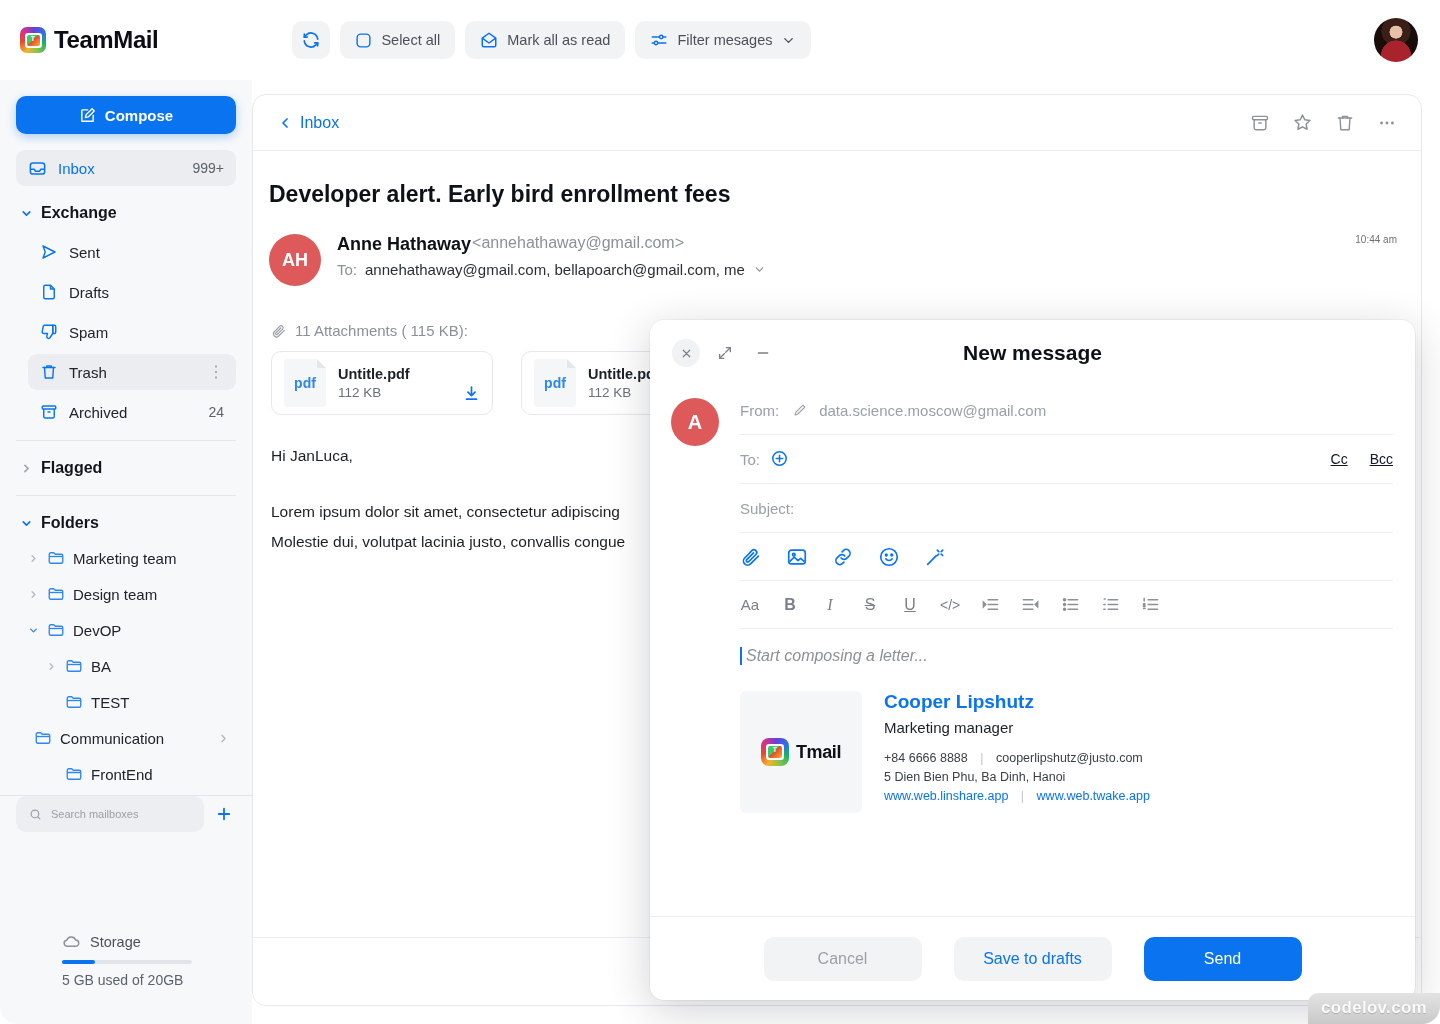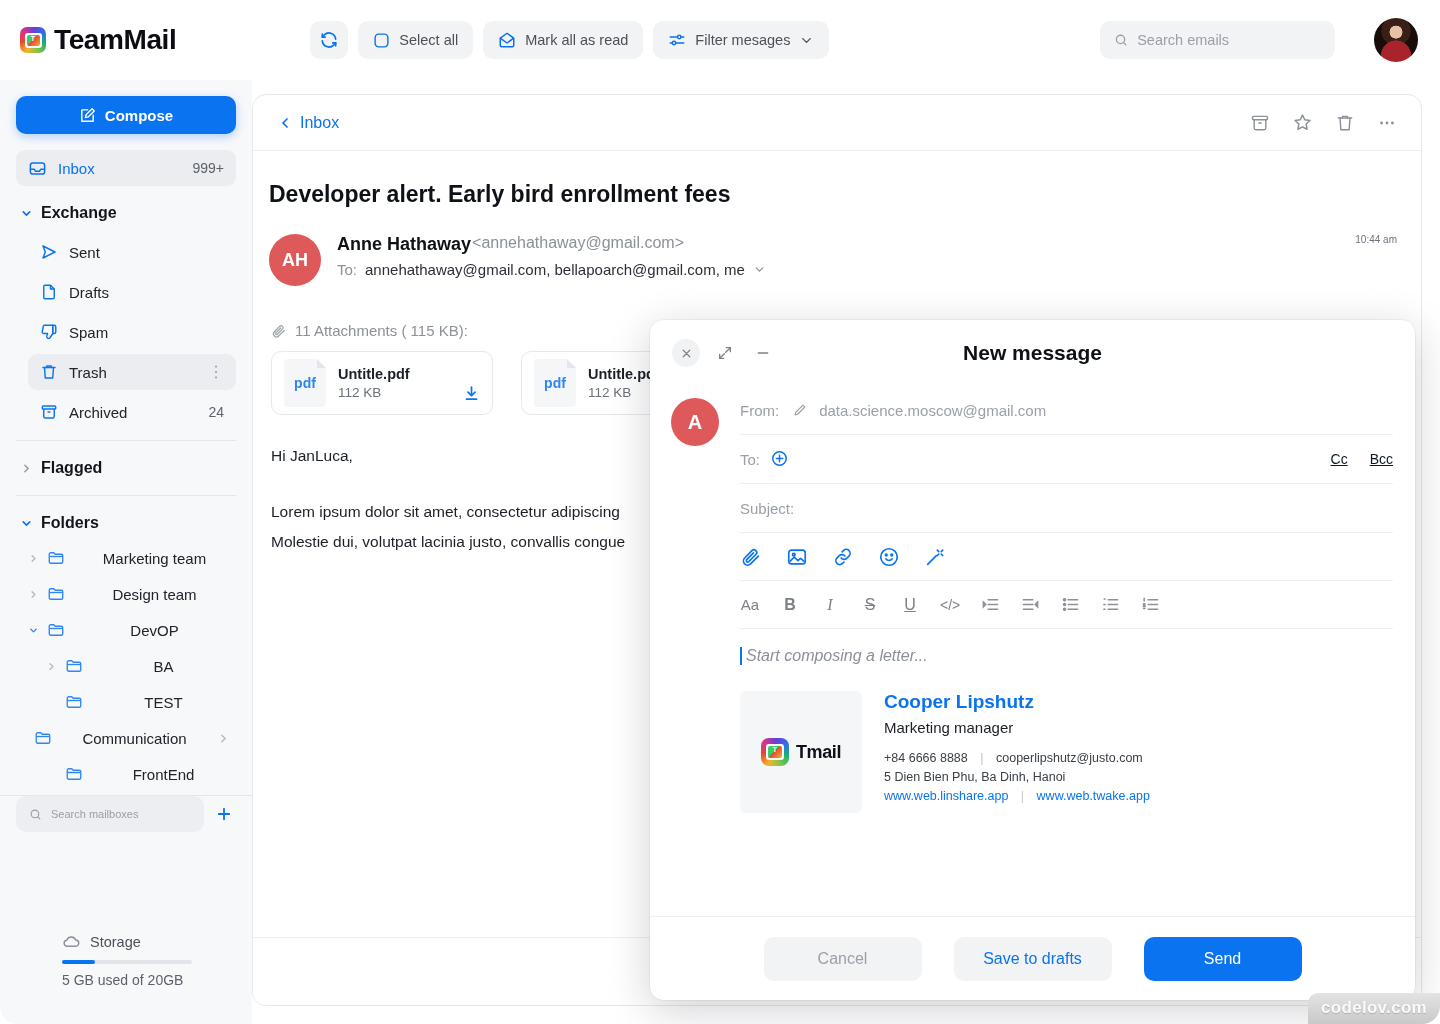--- a/index.html
+++ b/index.html
@@ -36,21 +36,21 @@
   }
   .brand-logo-inner {
     position: relative; z-index: 2; width: 13px; height: 11px;
     background: linear-gradient(135deg,#3ec96b 0%, #3ec96b 45%, #e8482f 46%, #f0b429 100%);
     border-radius: 2px;
     display:flex; align-items:flex-start; justify-content:center;
   }
   .brand-logo-inner span {
     font-size: 7px; color: #fff; font-weight: bold; line-height: 8px;
   }
-  .brand-name { font-size: 28px; font-weight: bold; color: #0c0c14; letter-spacing: -0.4px; }
+  .brand-name { font-size: 24px; font-weight: bold; color: #0c0c14; letter-spacing: -0.4px; }
 
   .tb-actions { display: flex; align-items: center; gap: 10px; margin-left: 134px; }
   .icon-btn-round {
     width: 38px; height: 38px; border-radius: 10px; background: #f2f3f5;
     display: flex; align-items: center; justify-content: center;
     border: none; cursor: pointer;
   }
   .pill {
     height: 38px; border-radius: 10px; background: #f2f3f5;
     display: flex; align-items: center; gap: 9px; padding: 0 15px;
@@ -109,21 +109,21 @@
     display: flex; align-items: center; gap: 8px; height: 34px;
     font-size: 16px; font-weight: bold; color: #12161c; cursor: pointer;
     margin-top: 10px; padding-left: 4px;
   }
   .subnav { padding-left: 12px; }
   .divider { height: 1px; background: #e4e6ea; margin: 10px 0 0 0; }
   .folder-item {
     height: 36px; display: flex; align-items: center; gap: 8px;
     padding-left: 12px; font-size: 15px; color: #20242b; cursor: pointer;
   }
-  .folder-item .fname { flex: 1; text-align: center; }
+  .folder-item .fname { flex: 1; }
   .folder-item.lvl2 { padding-left: 30px; }
 
   .mbx-search {
     position: absolute; left: 16px; right: 16px; bottom: 192px;
     display: flex; align-items: center; gap: 8px;
   }
   .mbx-search .inp {
     flex: 1; height: 36px; border-radius: 10px; background: #eceef1;
     display: flex; align-items: center; gap: 9px; padding: 0 13px;
   }
@@ -358,27 +358,20 @@
             <circle cx="15" cy="8" r="2.2" fill="#fff"></circle>
             <circle cx="8" cy="16" r="2.2" fill="#fff"></circle>
         </svg>
         <span class="lbl">Filter mesages</span>
         <svg width="15" height="15" viewBox="0 0 24 24" fill="none" stroke="#4b5159" stroke-width="2.2" stroke-linecap="round" stroke-linejoin="round">
             <path d="M6 9l6 6 6-6"></path>
           </svg>
       </button>
     </div>
 
-    <div class="searchbox">
-      <svg width="16" height="16" viewBox="0 0 24 24" fill="none" stroke="#9aa0a8" stroke-width="2.2" stroke-linecap="round">
-          <circle cx="11" cy="11" r="7"></circle>
-          <path d="M20 20l-3.6-3.6"></path>
-        </svg>
-      <input placeholder="Search emails" style="">
-    </div>
     <div class="avatar-top"></div>
   </div>
 
   <div class="sidebar">
     <button class="compose-btn">
       <svg width="17" height="17" viewBox="0 0 24 24" fill="none" stroke="#fff" stroke-width="2" stroke-linejoin="round">
         <path d="M4 4h9M4 4v16h16v-9"></path>
           <path d="M18.5 2.5 21.5 5.5 13 14l-4 1 1-4z"></path>
       </svg>
       <span>Compose</span>

